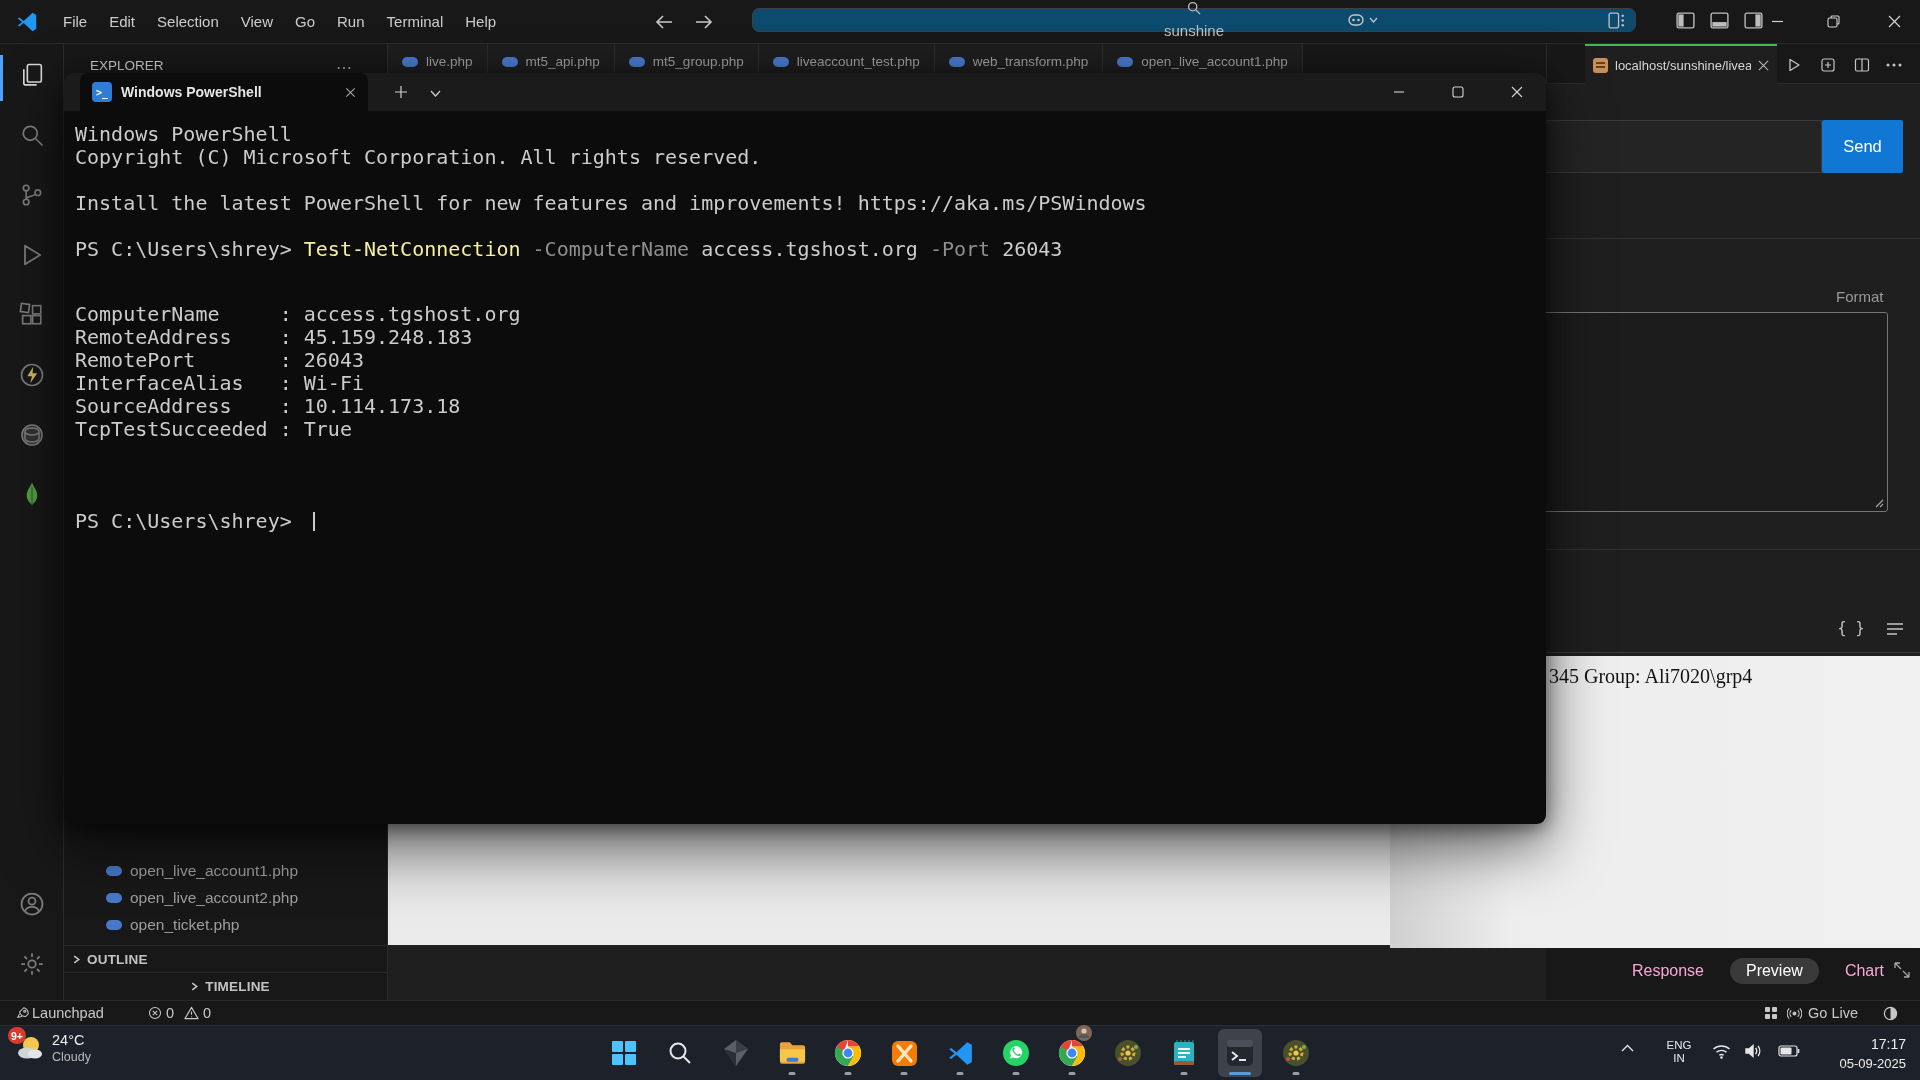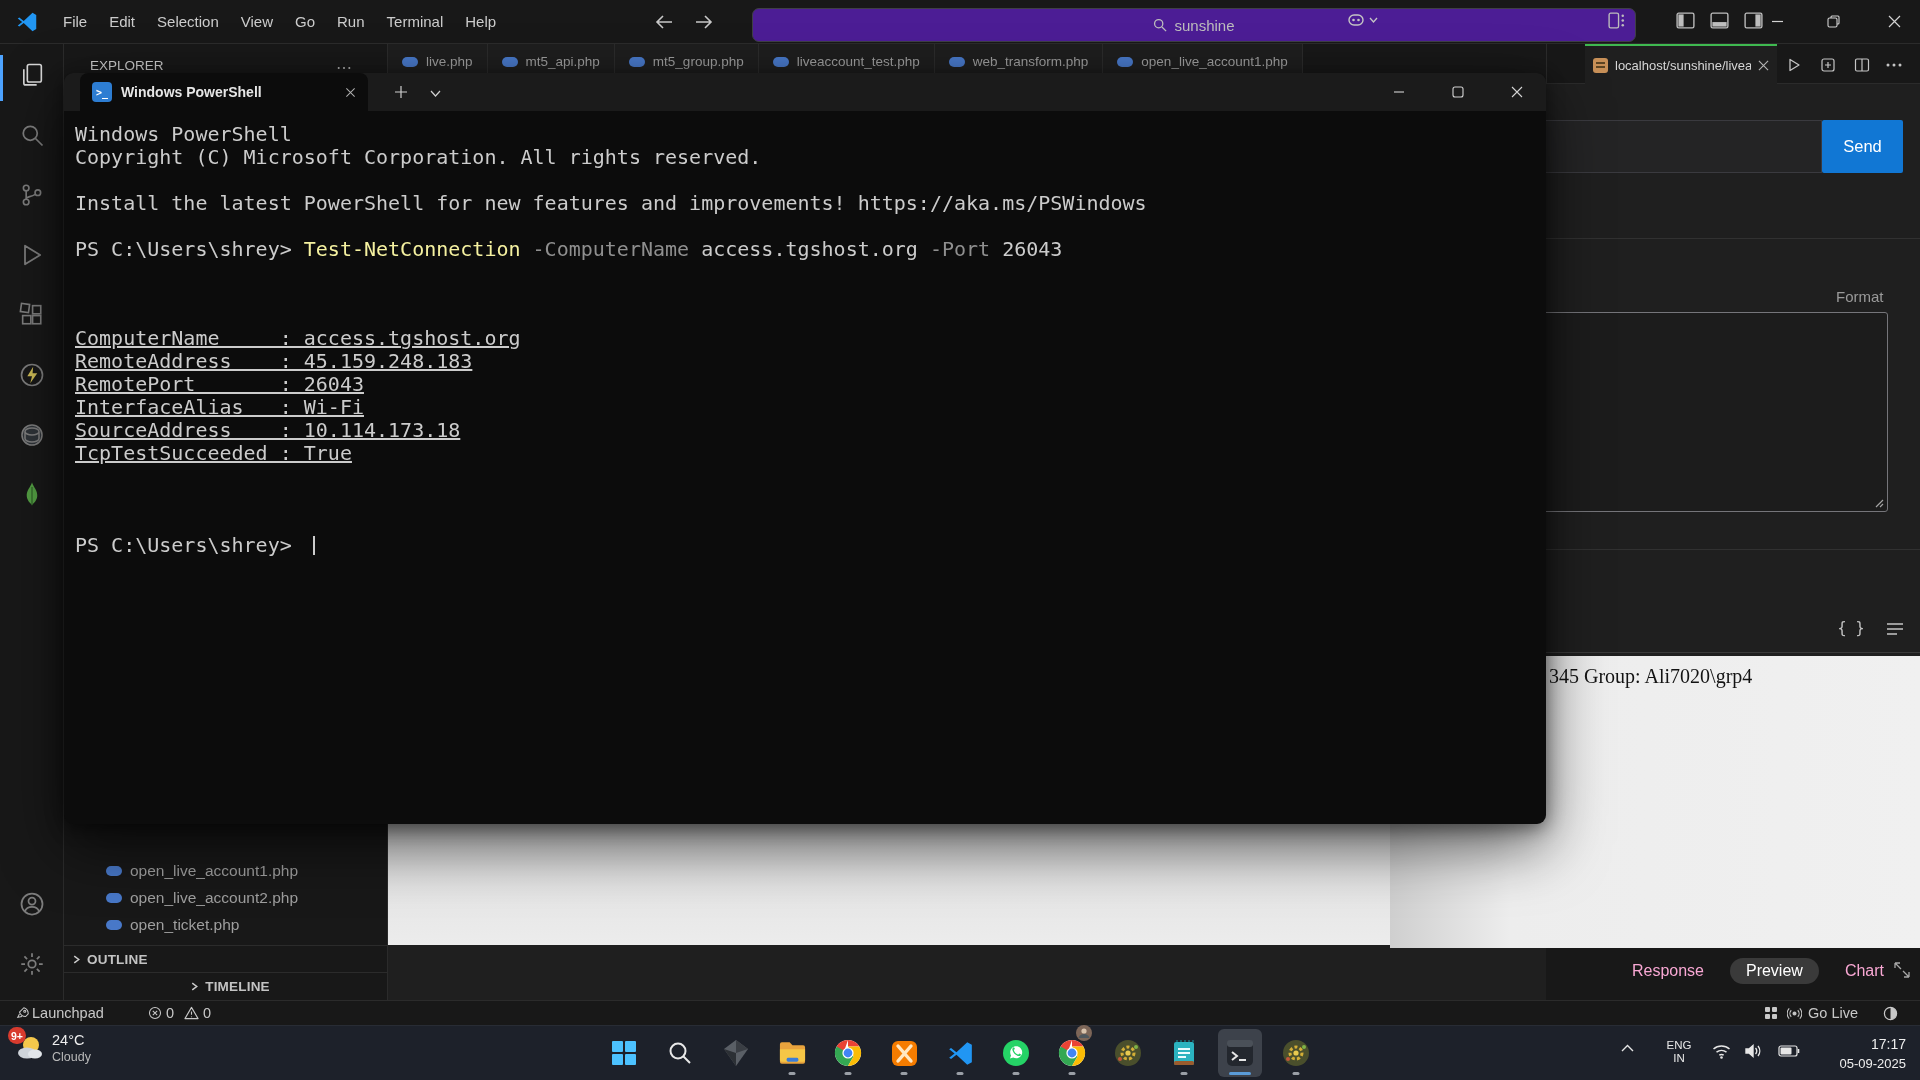--- a/index.html
+++ b/index.html
@@ -9,23 +9,23 @@
   .ab { position:absolute; }
   .flex { display:flex; align-items:center; }
   svg { display:block; }
 
   
   .titlebar { left:0; top:0; width:1920px; height:44px; background:#181818;
               border-bottom:1px solid #2b2b2b; }
   .menu-item { color:#cccccc; font-size:15px; padding:0 11px; height:30px; line-height:30px;
                border-radius:6px; cursor:default; }
   .navbtn { width:32px; height:28px; display:flex; align-items:center; justify-content:center; color:#c8c8c8; }
-  .searchbox { left:752px; top:8px; width:884px; height:34px; background:#4c1d95;
+  .searchbox { left:752px; top:8px; width:884px; height:24px; background:#0c4a6e;
                border:1px solid #3f3f46; border-radius:7px; display:flex; align-items:center;
-               justify-content:center; gap:7px; color:#bdbdbd; font-size:15px; }
+               justify-content:center; gap:7px; color:#bdbdbd; font-size:15px;flex-direction:column; }
   .wctl { width:46px; height:43px; display:flex; align-items:center; justify-content:center; color:#d2d2d2; }
 
   
   .tabsrow { left:388px; top:44px; width:1158px; height:35px; background:#181818; display:flex; }
   .etab { height:35px; background:#1e1e1e; border-right:1px solid #2b2b2b; display:flex;
           align-items:center; gap:8px; padding:0 14px; color:#9d9d9d; font-size:13.5px; white-space:nowrap; }
   .phpdot { width:16px; height:10px; border-radius:5px; background:#4878c8; flex:0 0 auto; }
 
   
   .activitybar { left:0; top:44px; width:64px; height:956px; background:#181818;
@@ -90,21 +90,21 @@
   .pstile { width:20px; height:20px; border-radius:4px; background:#2d7dd2; color:#ffffff;
             font-family:"DejaVu Sans Mono", monospace; font-size:10px; font-weight:700;
             display:flex; align-items:center; justify-content:center; flex:0 0 auto; }
   .termctl { position:absolute; top:0; width:50px; height:38px; display:flex; align-items:center;
              justify-content:center; color:#d4d4d4; }
   .termbody { position:absolute; left:11px; top:38px; right:8px; bottom:8px; overflow:hidden;
               font-family:"DejaVu Sans Mono", monospace; font-size:20px; line-height:23px; color:#cccccc; }
   .pre { white-space:pre; }
   .t-banner { margin-top:12px; }
   .t-cmdline { margin-top:23px; }
-  .t-result { margin-top:66px;text-decoration:underline; }
+  .t-result { margin-top:42px; }
   .t-prompt2 { margin-top:69px; }
   .t-cmd { color:#f5f1a0; }
   .t-param { color:#8f8f8f; }
   .caret { display:inline-block; width:2px; height:19px; background:#cccccc; vertical-align:-3px; margin-left:9px; }
 
   
   .taskbar { left:0; top:1025px; width:1920px; height:55px; background:#1d212a;
              border-top:1px solid rgba(255,255,255,.05); z-index:100; }
   .tbicons { position:absolute; left:602px; top:3px; display:flex; gap:12px; }
   .tbcell { position:relative; width:44px; height:48px; display:flex; align-items:center;

